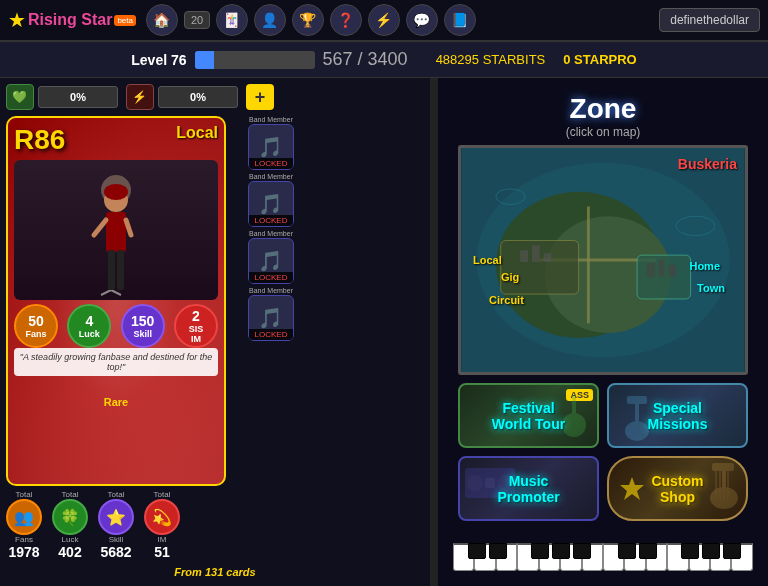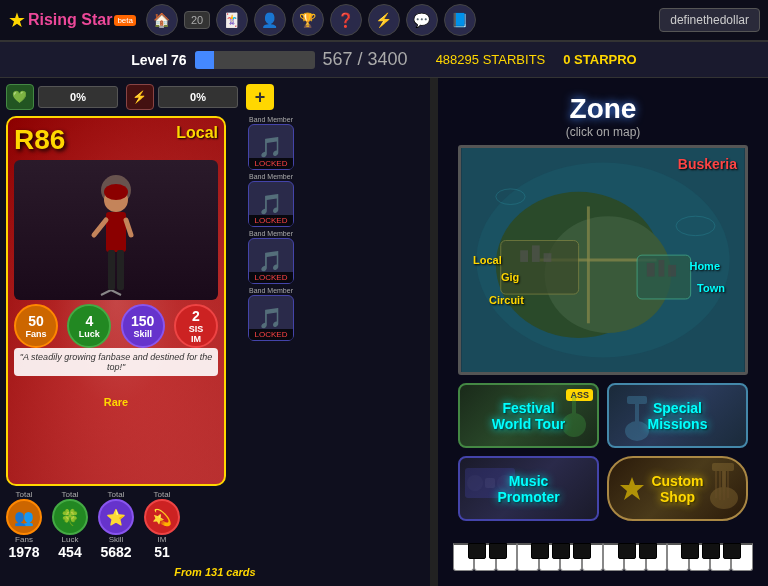--- a/index.html
+++ b/index.html
@@ -661,21 +661,21 @@
       <div class="bottom-stat">
         <span style="font-size:8px;color:#aaa;">Total</span>
         <div class="bottom-stat-icon bs-fans">👥</div>
         <span style="font-size:8px;color:#aaa;">Fans</span>
         <span class="bottom-stat-val">1978</span>
       </div>
       <div class="bottom-stat">
         <span style="font-size:8px;color:#aaa;">Total</span>
         <div class="bottom-stat-icon bs-luck">🍀</div>
         <span style="font-size:8px;color:#aaa;">Luck</span>
-        <span class="bottom-stat-val">454</span>
+        <span class="bottom-stat-val">402</span>
       </div>
       <div class="bottom-stat">
         <span style="font-size:8px;color:#aaa;">Total</span>
         <div class="bottom-stat-icon bs-skill">⭐</div>
         <span style="font-size:8px;color:#aaa;">Skill</span>
         <span class="bottom-stat-val">5682</span>
       </div>
       <div class="bottom-stat">
         <span style="font-size:8px;color:#aaa;">Total</span>
         <div class="bottom-stat-icon bs-im">💫</div>

